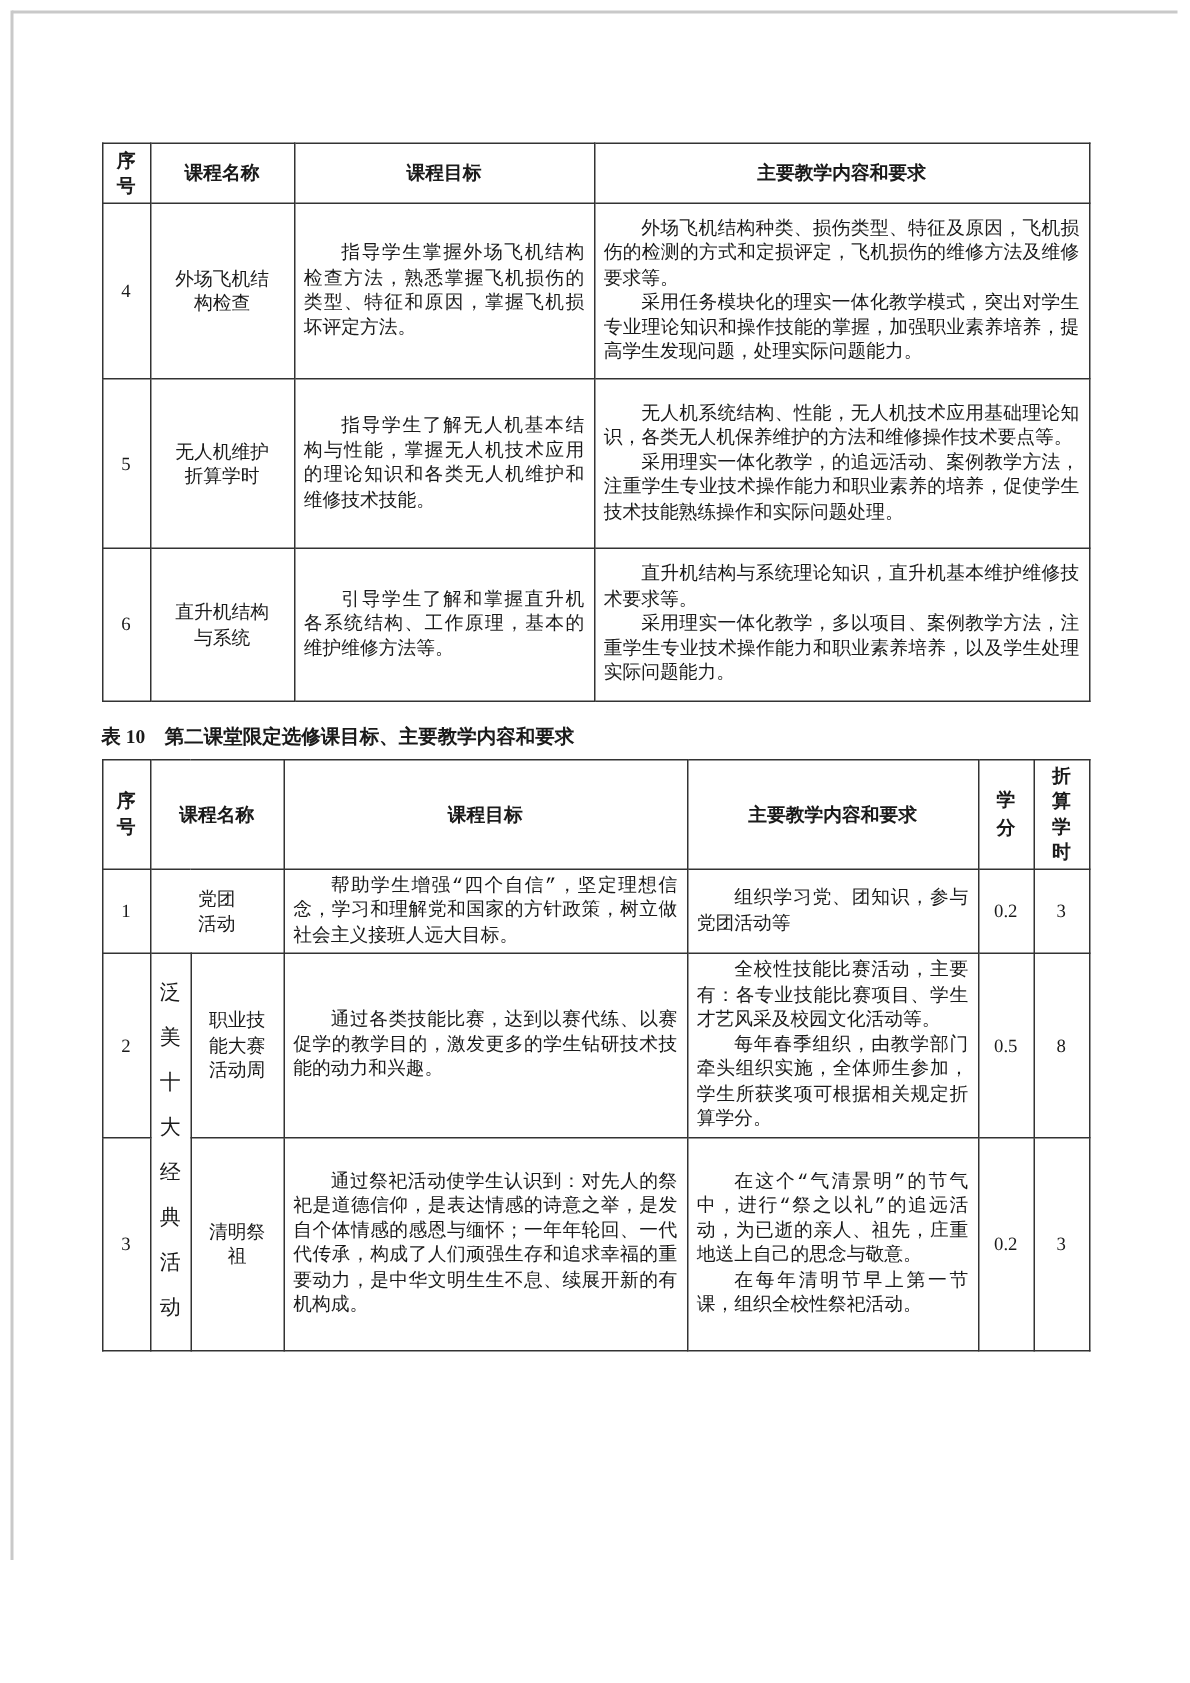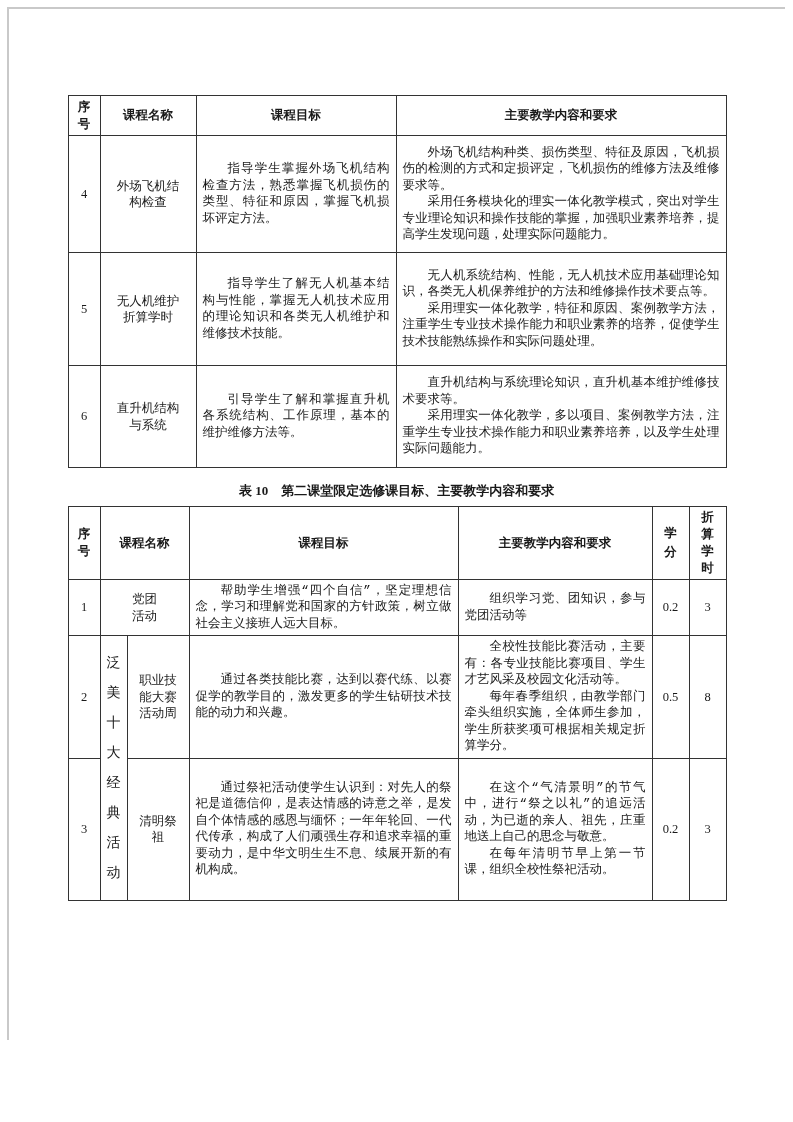--- a/index.html
+++ b/index.html
@@ -71,21 +71,21 @@
   }
   .section-heading {
     margin: 26px 0 0 0;
     padding-left: 40px;
     font-size: 17px;
     font-weight: bold;
     line-height: 1.25;
   }
   .table-caption {
     margin: 15px 0 0 0;
-    text-align: center;
+    text-align: left;
     font-size: 13px;
     font-weight: bold;
     line-height: 1.25;
   }
   .table2 { margin-top: 7px; }
   .page-footer {
     position: absolute;
     top: 1040px;
     left: 0;
     width: 100%;
@@ -133,21 +133,21 @@
       </tr>
       <tr style="height:113px">
         <td class="cell-center">5</td>
         <td class="cell-name">无人机维护
 折算学时</td>
         <td>
               <p class="para">指导学生了解无人机基本结构与性能，掌握无人机技术应用的理论知识和各类无人机维护和维修技术技能。</p>
             </td>
         <td>
           <p class="para">无人机系统结构、性能，无人机技术应用基础理论知识，各类无人机保养维护的方法和维修操作技术要点等。</p>
-          <p class="para">采用理实一体化教学，特征和原因、案例教学方法，注重学生专业技术操作能力和职业素养的培养，促使学生技术技能熟练操作和实际问题处理。</p>
+          <p class="para">采用理实一体化教学，的追远活动、案例教学方法，注重学生专业技术操作能力和职业素养的培养，促使学生技术技能熟练操作和实际问题处理。</p>
         </td>
       </tr>
       <tr style="height:102px">
         <td class="cell-center">6</td>
         <td class="cell-name">直升机结构
 与系统</td>
         <td>
               <p class="para">引导学生了解和掌握直升机各系统结构、工作原理，基本的维护维修方法等。</p>
             </td>
         <td>

